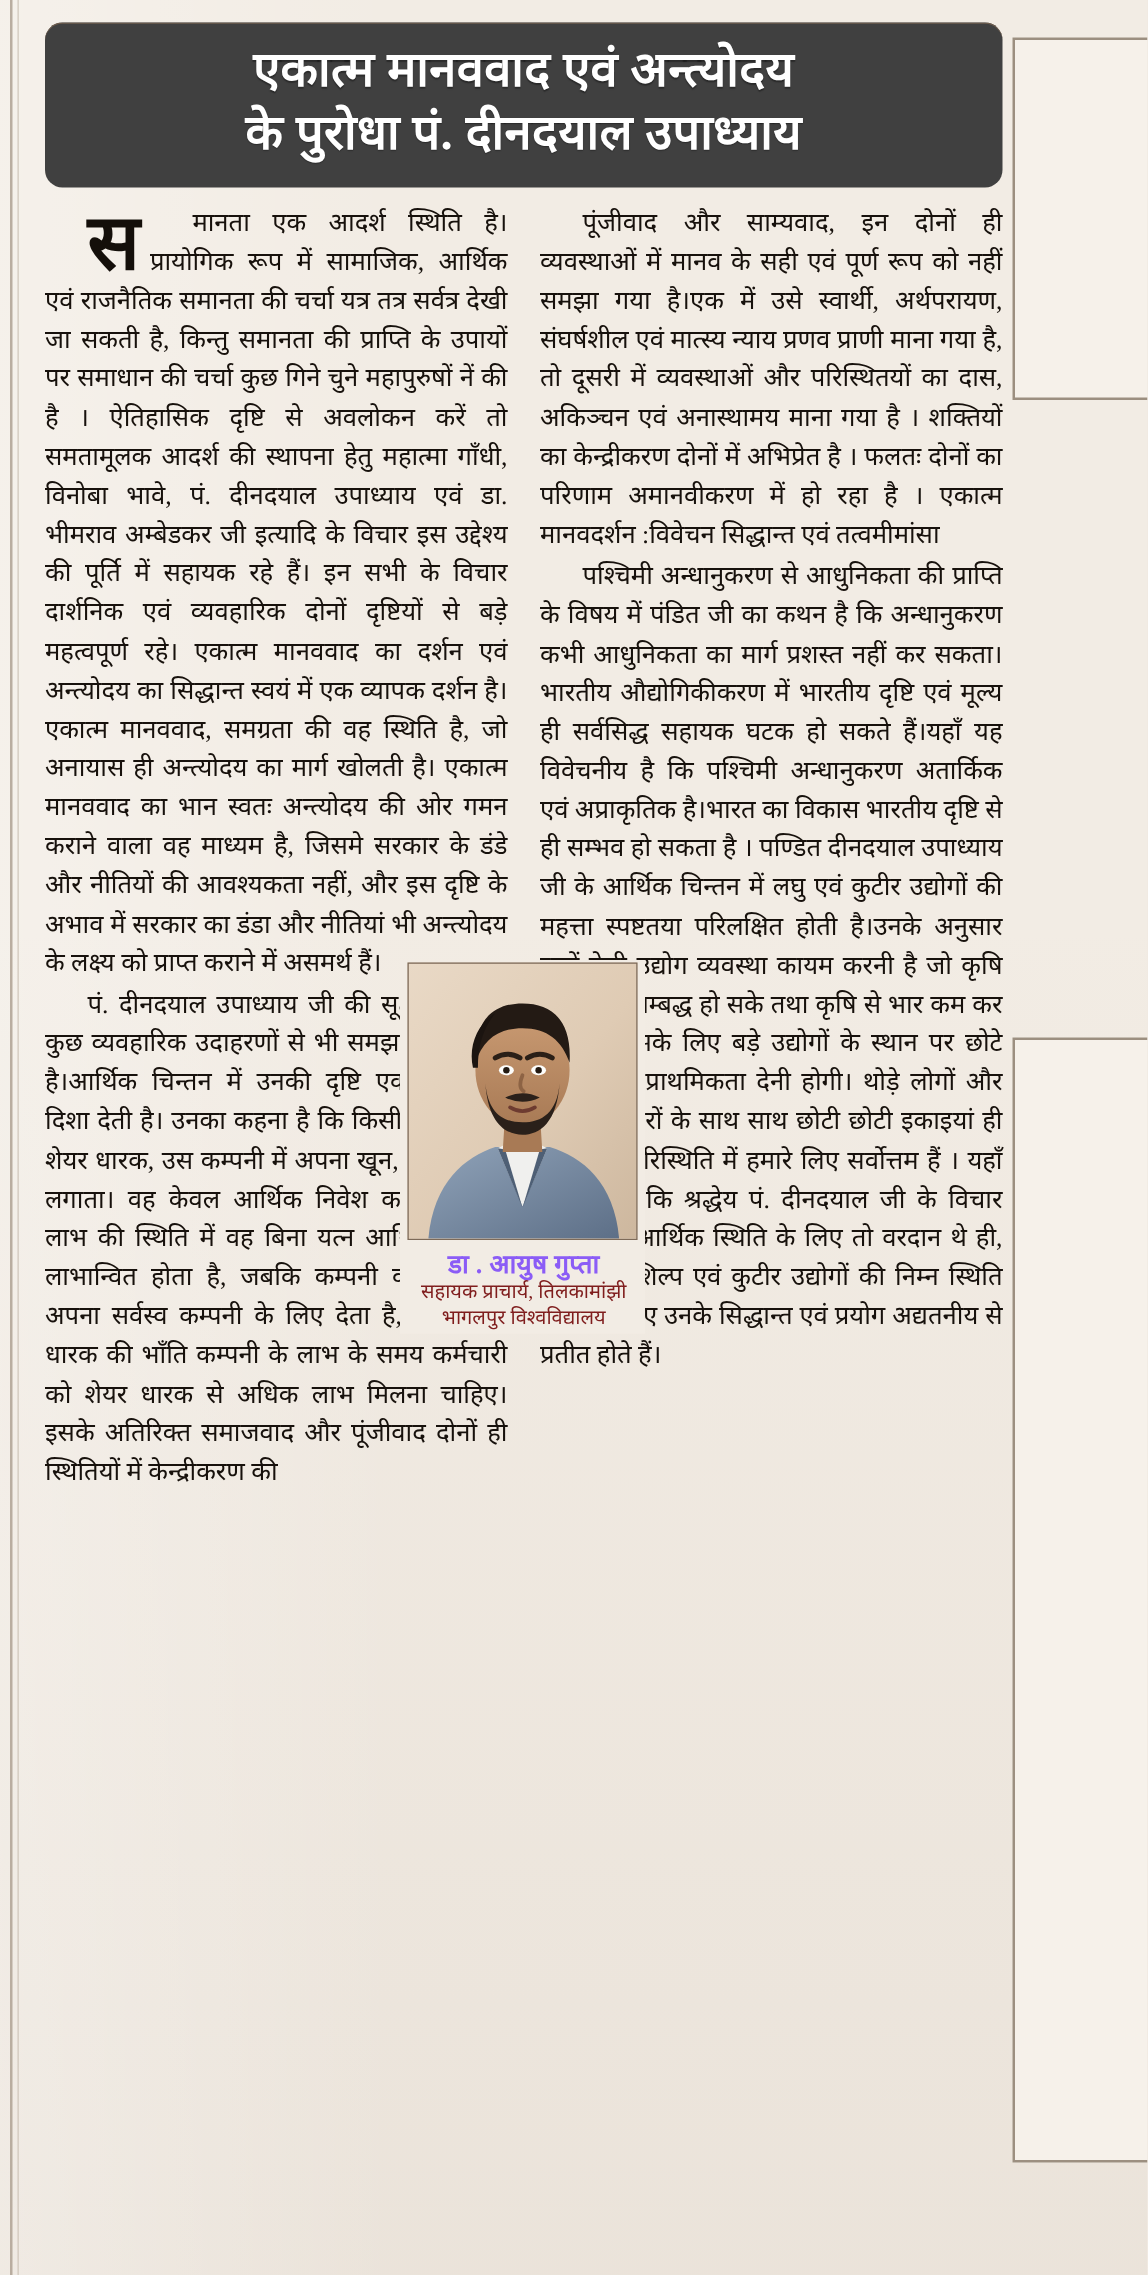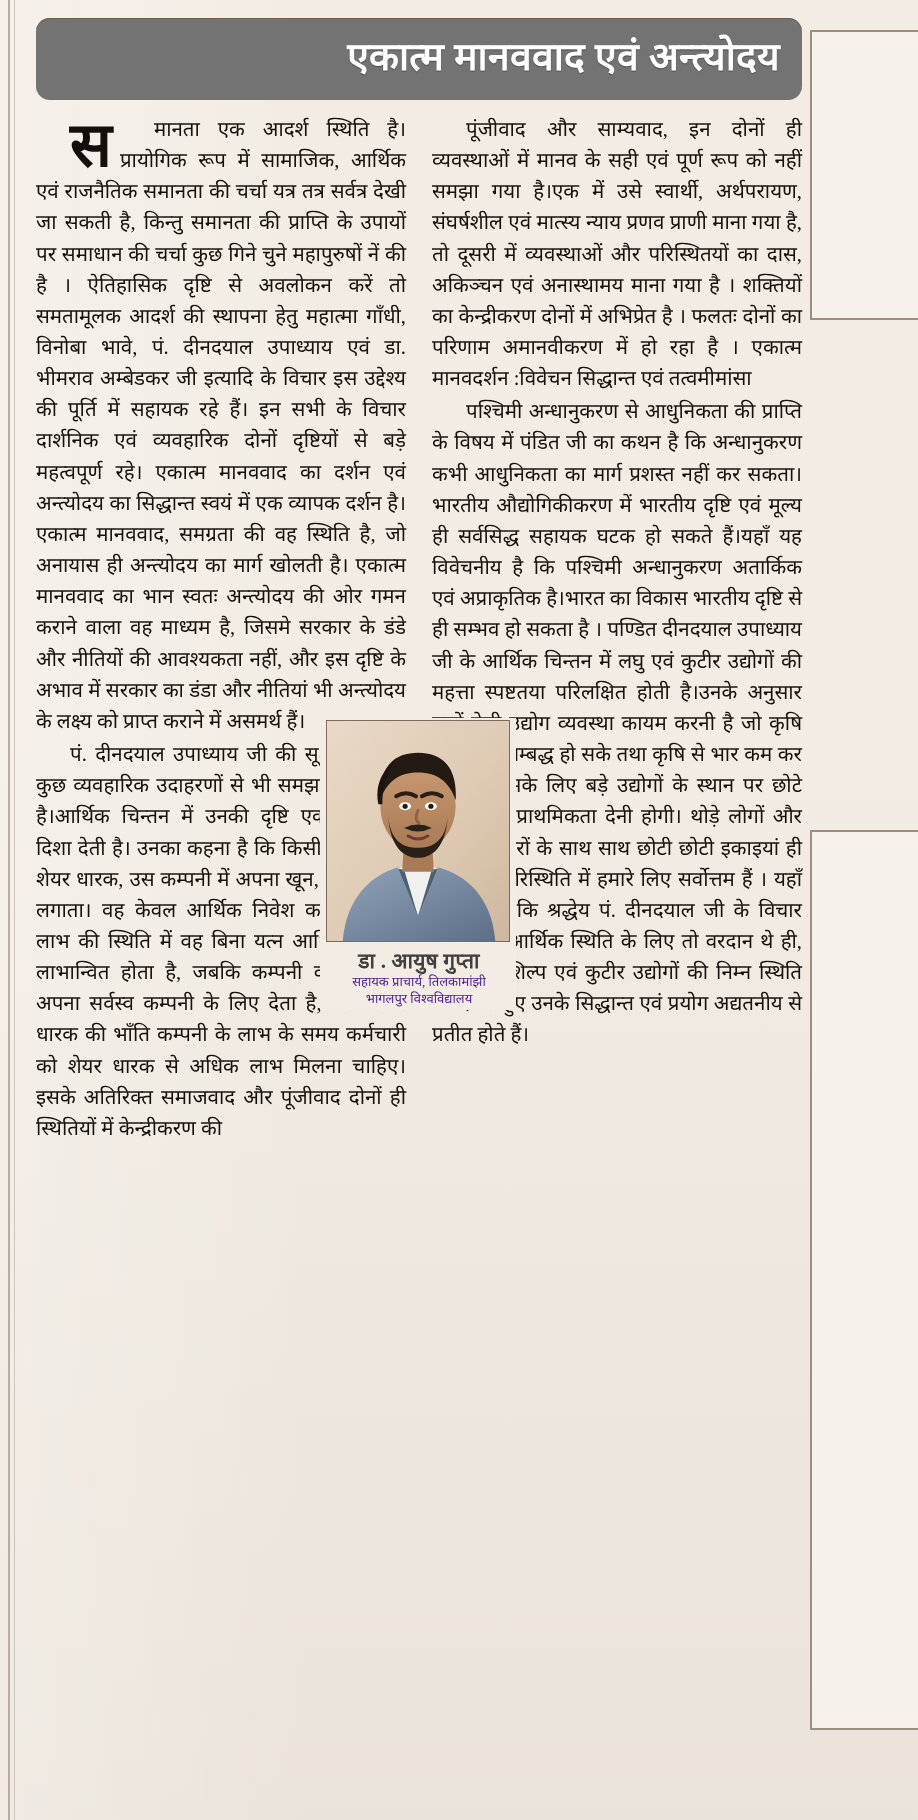--- a/index.html
+++ b/index.html
@@ -50,24 +50,24 @@
 
   .article {
     position: absolute;
     left: 36px;
     top: 18px;
     width: 766px;
   }
 
   
   .headline {
-    background: #737373;
+    background: #404040;
     border-radius: 14px 14px 14px 14px;
     padding: 14px 22px 18px;
-    text-align: right;
+    text-align: center;
     box-shadow: 0 1px 0 #6f5d4d inset;
   }
   .headline .line {
     display: block;
     color: #ffffff;
     font-weight: bold;
     font-size: 39px;
     line-height: 1.28;
     letter-spacing: 0.3px;
     text-shadow: 0 1px 1px rgba(0,0,0,0.35);
@@ -125,46 +125,47 @@
     border: 1px solid #7d6a58;
     overflow: hidden;
     position: relative;
     background: #d9c9b7;
   }
   .photo svg { display: block; width: 100%; height: 100%; }
   .photo-name {
     margin-top: 4px;
     font-size: 21px;
     font-weight: bold;
-    color: #404040;
+    color: #8b5cf6;
     letter-spacing: .2px;
   }
   .photo-sub {
-    font-size: 13px;
+    font-size: 16px;
     line-height: 1.3;
-    color: #4c1d95;
+    color: #7f1d1d;
   }
 
   
 </style>
 </head>
 <body>
 
 <div id="page">
 
   <div class="page-rule-left"></div>
   <div class="page-rule-left2"></div>
 
   <div class="neighbor-box neighbor-top"></div>
   <div class="neighbor-box neighbor-bottom"></div>
 
   <div class="article">
 
     <div class="headline">
       <span class="line">एकात्म मानववाद एवं अन्त्योदय</span>
+      <span class="line">के पुरोधा पं. दीनदयाल उपाध्याय</span>
     </div>
 
     <div class="columns">
 
       <div class="col">
         <p class="dropcap-para">
           <span class="dropcap">स</span>
           <span>मानता एक आदर्श स्थिति है।प्रायोगिक रूप में सामाजिक, आर्थिक एवं राजनैतिक समानता की चर्चा यत्र तत्र सर्वत्र देखी जा सकती है, किन्तु समानता की प्राप्ति के उपायों पर समाधान की चर्चा कुछ गिने चुने महापुरुषों नें की है । ऐतिहासिक दृष्टि से अवलोकन करें तो समतामूलक आदर्श की स्थापना हेतु महात्मा गाँधी, विनोबा भावे, पं. दीनदयाल उपाध्याय एवं डा. भीमराव अम्बेडकर जी इत्यादि के विचार इस उद्देश्य की पूर्ति में सहायक रहे हैं। इन सभी के विचार दार्शनिक एवं व्यवहारिक दोनों दृष्टियों से बड़े महत्वपूर्ण रहे। एकात्म मानववाद का दर्शन एवं अन्त्योदय का सिद्धान्त स्वयं में एक व्यापक दर्शन है।एकात्म मानववाद, समग्रता की वह स्थिति है, जो अनायास ही अन्त्योदय का मार्ग खोलती है। एकात्म मानववाद का भान स्वतः अन्त्योदय की ओर गमन कराने वाला वह माध्यम है, जिसमे सरकार के डंडे और नीतियों की आवश्यकता नहीं, और इस दृष्टि के अभाव में सरकार का डंडा और नीतियां भी अन्त्योदय के लक्ष्य को प्राप्त कराने में असमर्थ हैं।</span>
         </p>
         <p>पं. दीनदयाल उपाध्याय जी की सूक्ष्म दृष्टि को कुछ व्यवहारिक उदाहरणों से भी समझा जा सकता है।आर्थिक चिन्तन में उनकी दृष्टि एक महत्वपूर्ण दिशा देती है। उनका कहना है कि किसी कम्पनी का शेयर धारक, उस कम्पनी में अपना खून, पसीना नहीं लगाता। वह केवल आर्थिक निवेश करता है, एवं लाभ की स्थिति में वह बिना यत्न आर्थिक रूप से लाभान्वित होता है, जबकि कम्पनी का कर्मचारी अपना सर्वस्व कम्पनी के लिए देता है, अतः शेयर धारक की भाँति कम्पनी के लाभ के समय कर्मचारी को शेयर धारक से अधिक लाभ मिलना चाहिए। इसके अतिरिक्त समाजवाद और पूंजीवाद दोनों ही स्थितियों में केन्द्रीकरण की</p>

